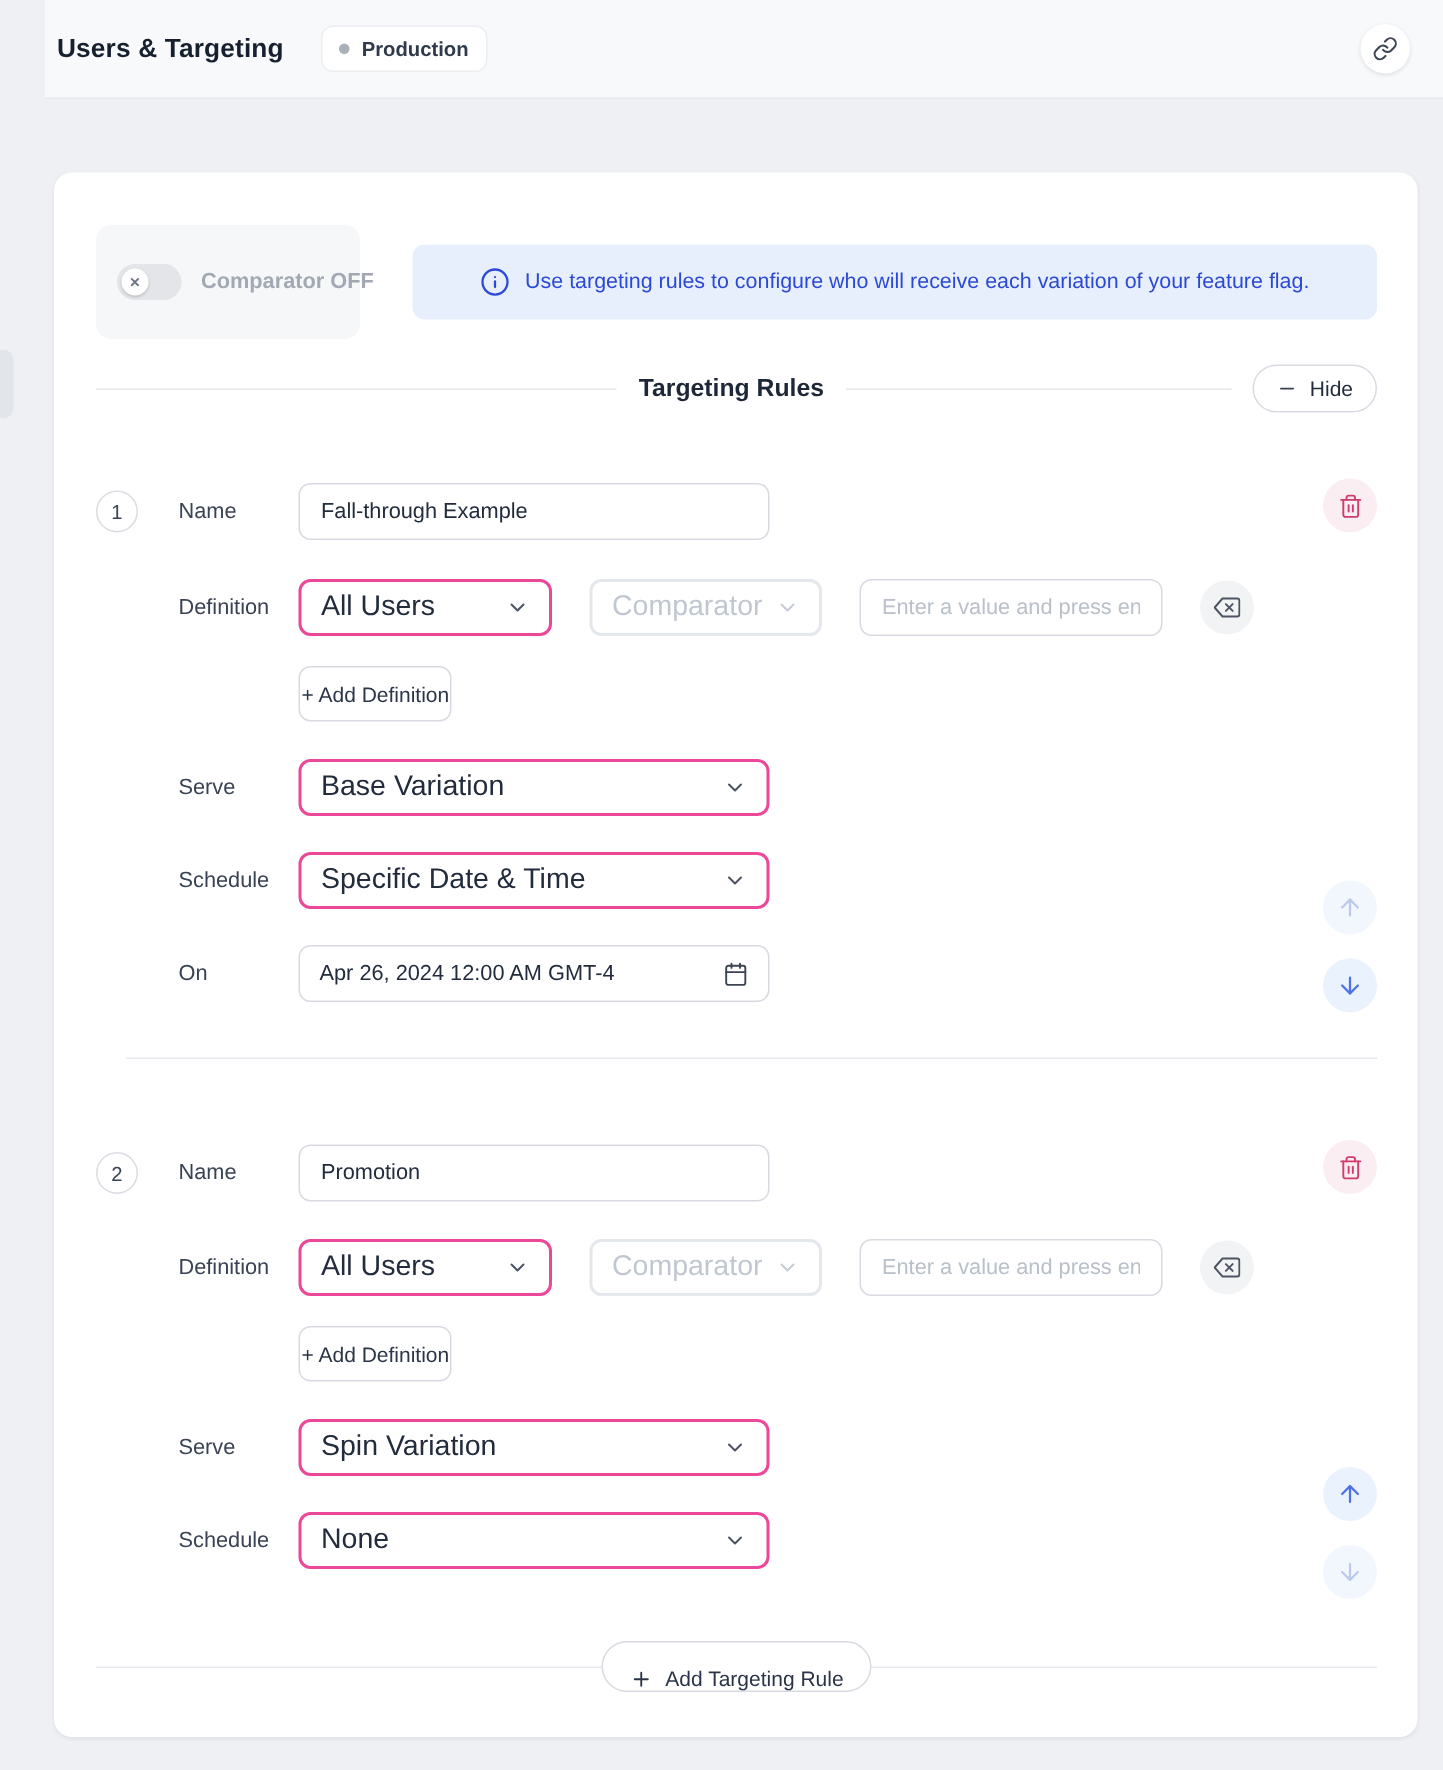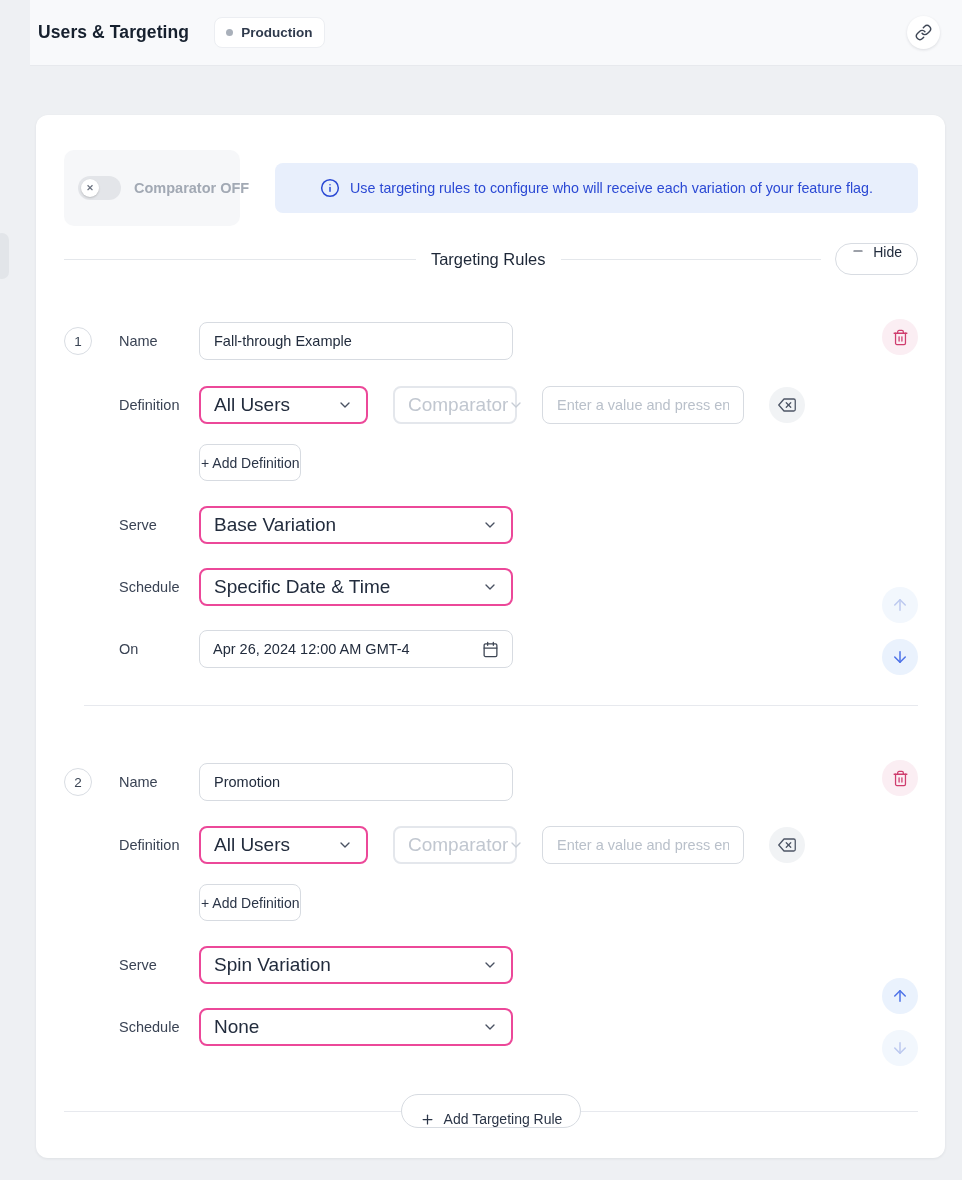--- a/index.html
+++ b/index.html
@@ -30,43 +30,43 @@
   .toggle-label{margin-left:13px;font-size:14.5px;font-weight:600;color:#a2a9b4;white-space:nowrap;}
   .banner{flex:1;height:50px;background:#e8effc;border-radius:8px;display:flex;align-items:center;justify-content:center;gap:10px;}
   .banner svg{width:20px;height:20px;stroke:#2b49d4;stroke-width:1.8;flex-shrink:0;}
   .banner-text{font-size:14.3px;font-weight:500;color:#2b49d4;}
 
   
   .section-head{margin-top:17px;height:32px;display:flex;align-items:center;}
   .section-line{height:1px;background:#e4e7eb;}
   .l-left{flex:1.35;}
   .l-right{flex:1;}
-  .section-title{margin:0 15px;font-size:16.5px;font-weight:400;color:#1d2737;white-space:nowrap;}
-  .hide-btn{margin-left:14px;height:32px;border:1px solid #d8dce2;border-radius:16px;background:#fff;display:flex;align-items:flex-start;gap:8px;padding:0 15px;font-size:14px;font-weight:500;color:#222c3d;cursor:pointer;font-family:inherit;}
+  .section-title{margin:0 15px;font-size:16.5px;font-weight:700;color:#1d2737;white-space:nowrap;}
+  .hide-btn{margin-left:14px;height:32px;border:1px solid #d8dce2;border-radius:16px;background:#fff;display:flex;align-items:center;gap:8px;padding:0 15px;font-size:14px;font-weight:500;color:#222c3d;cursor:pointer;font-family:inherit;}
   .hide-btn svg{width:14px;height:14px;stroke:#3a4252;}
 
   
   .rule{position:relative;}
   .rule-1{margin-top:47px;}
   .rule-2{margin-top:57px;}
   .frow{display:flex;align-items:center;}
   .mt26{margin-top:26px;}.mt25{margin-top:25px;}.mt24{margin-top:24px;}.mt20{margin-top:20px;}
   .num{width:28px;height:28px;border-radius:50%;border:1.5px solid #d9dde3;box-sizing:border-box;display:flex;align-items:center;justify-content:center;font-size:13.5px;color:#3a4454;margin-right:27px;flex-shrink:0;}
   .numspace{width:55px;flex-shrink:0;}
   .flabel{width:80px;flex-shrink:0;font-size:14.5px;color:#3a4354;}
   .tinput{height:38px;border:1px solid #d7dbe1;border-radius:8px;padding:0 14px;font-family:inherit;font-size:14.5px;color:#222c3d;box-sizing:border-box;background:#fff;outline:none;}
   .tinput::placeholder{color:#b9c0ca;}
   .w-main{width:314px;}
   .w-val{width:202px;margin-left:25px;}
   .select{height:38px;border:2px solid #ec4899;border-radius:8px;display:flex;align-items:center;justify-content:space-between;padding:0 13px;box-sizing:border-box;background:#fff;cursor:pointer;font-size:19px;color:#222c3d;}
   .select .chev{width:16px;height:16px;stroke:#4a5262;flex-shrink:0;}
   .select.disabled{color:#c1c7d0;border-color:#e4e7ec;}
   .select.disabled .chev{stroke:#c6ccd5;}
   .w-def1{width:169px;}
-  .w-def2{width:124px;margin-left:25px;}
+  .w-def2{width:155px;margin-left:25px;}
   .datefield{width:314px;height:38px;border:1px solid #d7dbe1;border-radius:8px;display:flex;align-items:center;justify-content:space-between;padding:0 13px;box-sizing:border-box;background:#fff;cursor:pointer;font-size:14.5px;color:#222c3d;}
   .datefield svg{width:17px;height:17px;stroke:#3d4553;stroke-width:1.8;}
   .circle-btn{width:36px;height:36px;border-radius:50%;background:#f1f3f5;border:none;display:flex;align-items:center;justify-content:center;margin-left:25px;cursor:pointer;flex-shrink:0;}
   .circle-btn svg{width:18px;height:18px;stroke:#4d5565;stroke-width:1.7;}
   .add-def-btn{height:37px;border:1px solid #d7dbe1;border-radius:8px;background:#fff;padding:0 1px;font-family:inherit;font-size:14px;color:#2b3547;cursor:pointer;}
   .trash-btn{position:absolute;top:-3px;right:0;width:36px;height:36px;border-radius:50%;background:#fbeef3;border:none;display:flex;align-items:center;justify-content:center;cursor:pointer;}
   .trash-btn svg{width:17px;height:17px;stroke:#cf3d6e;stroke-width:1.8;}
   .arrow{position:absolute;right:0;width:36px;height:36px;border-radius:50%;display:flex;align-items:center;justify-content:center;cursor:pointer;}
   .arrow svg{width:18px;height:18px;}
   .arrow.on{background:#eaf2fd;}

